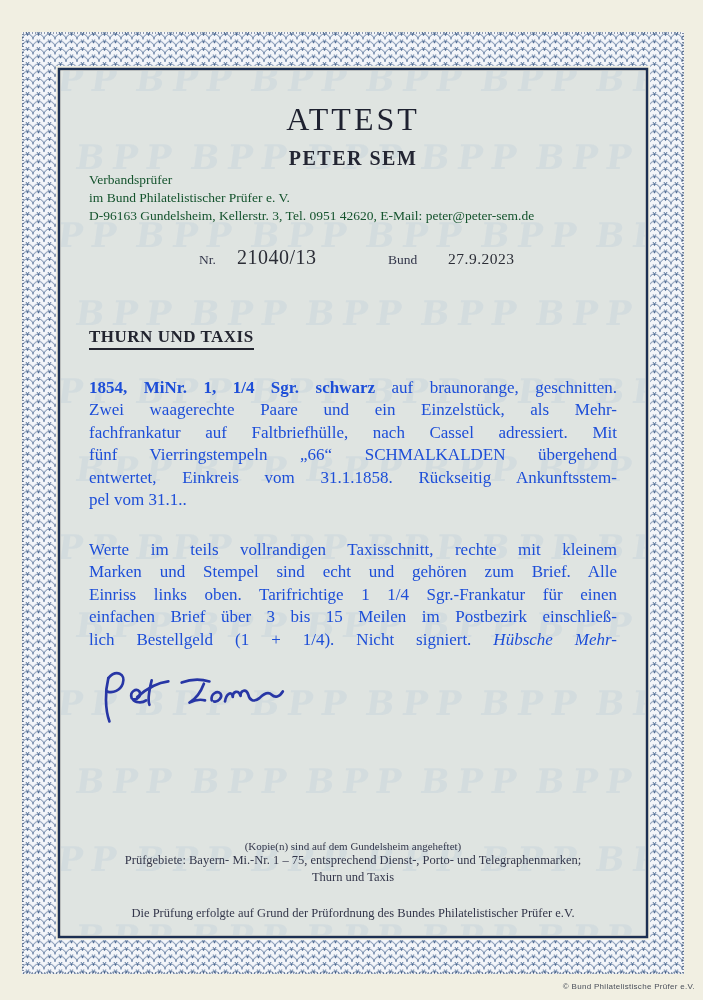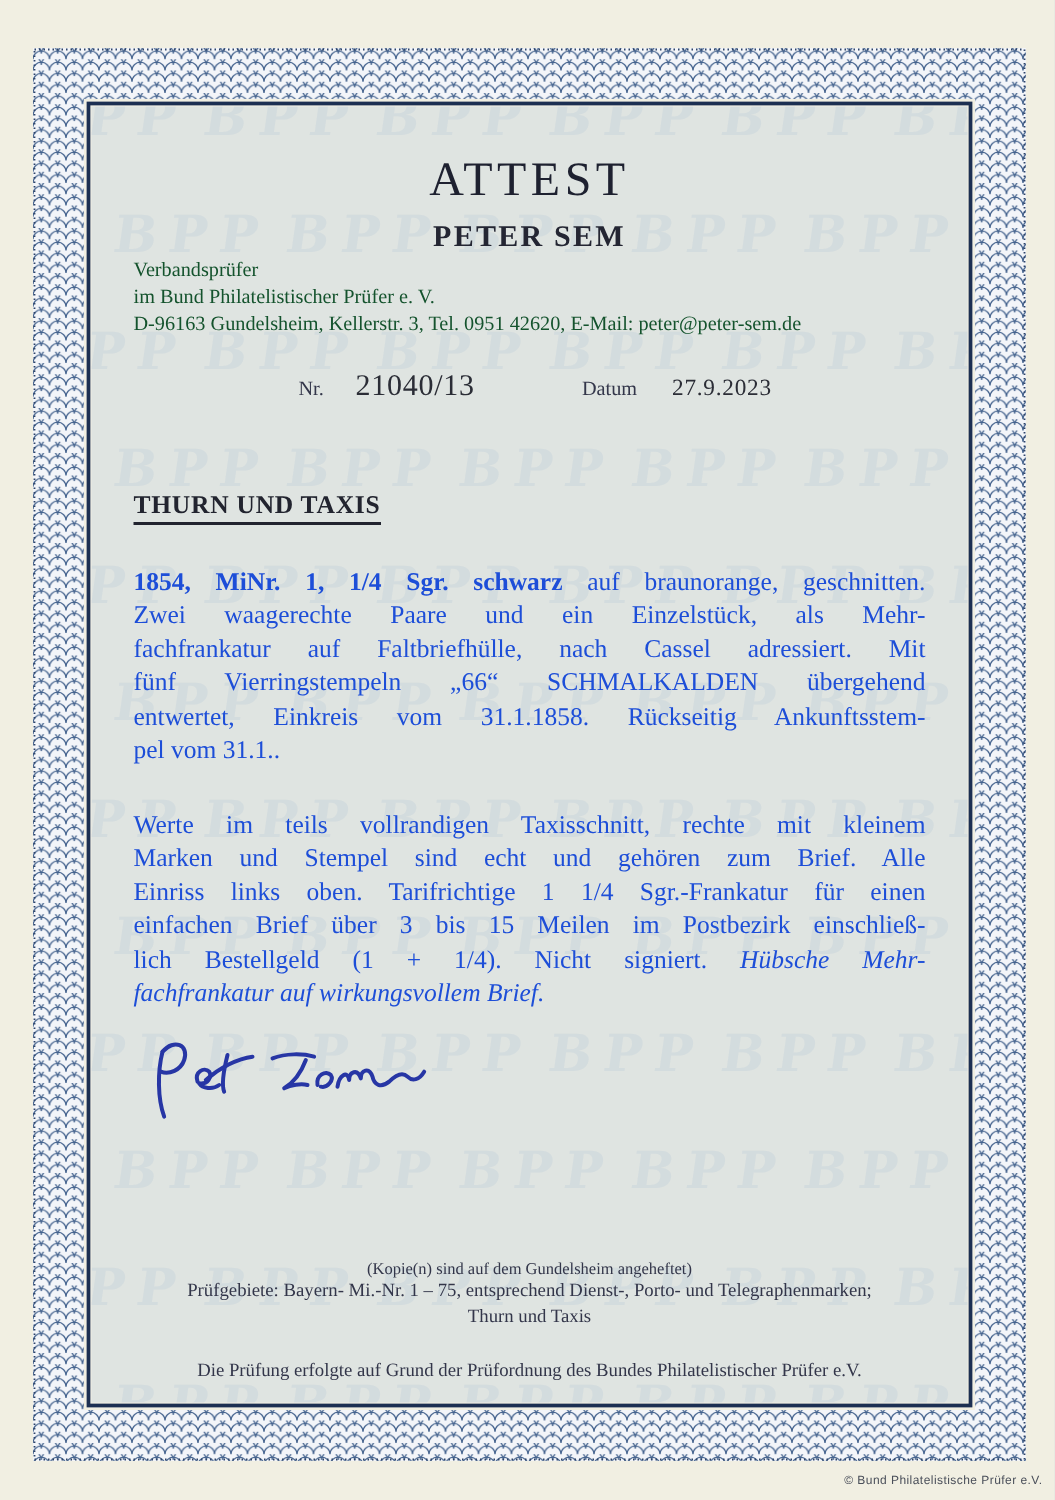--- a/index.html
+++ b/index.html
@@ -214,21 +214,21 @@
     <div class="content">
       <h1 class="title">ATTEST</h1>
       <div class="name">PETER SEM</div>
       <div class="role">Verbandsprüfer</div>
       <div class="org">im Bund Philatelistischer Prüfer e. V.</div>
       <div class="address">D-96163 Gundelsheim, Kellerstr. 3, Tel. 0951 42620, E-Mail: peter@peter-sem.de</div>
 
       <div class="meta-row">
         <span class="nr-label">Nr.</span>
         <span class="nr-value">21040/13</span>
-        <span class="datum-label">Datum</span>
+        <span class="datum-label">Bund</span>
         <span class="datum-value">27.9.2023</span>
       </div>
 
       <div>
         <span class="section-heading">THURN UND TAXIS</span>
       </div>
 
       <div class="para">
           <div class="line"><span class="b">1854, MiNr. 1, 1/4 Sgr. schwarz</span><span> auf braunorange, geschnitten.</span></div>
           <div class="line"><span>Zwei waagerechte Paare und ein Einzelstück, als Mehr-</span></div>
@@ -236,21 +236,20 @@
           <div class="line"><span>fünf Vierringstempeln „66“ SCHMALKALDEN übergehend</span></div>
           <div class="line"><span>entwertet, Einkreis vom 31.1.1858. Rückseitig Ankunftsstem-</span></div>
           <div class="line last"><span>pel vom 31.1..</span></div>
         </div>
       <div class="para">
           <div class="line"><span>Werte im teils vollrandigen Taxisschnitt, rechte mit kleinem</span></div>
           <div class="line"><span>Marken und Stempel sind echt und gehören zum Brief. Alle</span></div>
           <div class="line"><span>Einriss links oben. Tarifrichtige 1 1/4 Sgr.-Frankatur für einen</span></div>
           <div class="line"><span>einfachen Brief über 3 bis 15 Meilen im Postbezirk einschließ-</span></div>
           <div class="line"><span>lich Bestellgeld (1 + 1/4). Nicht signiert. </span><span class="i">Hübsche Mehr-</span></div>
-          <div class="line last"><span class="i">fachfrankatur auf wirkungsvollem Brief.</span></div>
         </div>
 
       <div class="signature-wrap">
         <svg width="200" height="84" viewBox="0 0 180 72">
           <g fill="none" stroke="#2736a5" stroke-width="2.4" stroke-linecap="round" stroke-linejoin="round">
             <path d="M12,10 C 9,22 9,38 13,49"></path>
             <path d="M12,10 C 19,2 28,6 25,15 C 23,21 16,24 11,22"></path>
             <path d="M33,28 C 31,22 37,19 40,22 C 42,25 39,30 34,29 C 36,32 42,33 46,30"></path>
             <path d="M51,12 C 49,20 47,29 49,34"></path>
             <path d="M38,27 C 46,20 57,14 66,13"></path>

